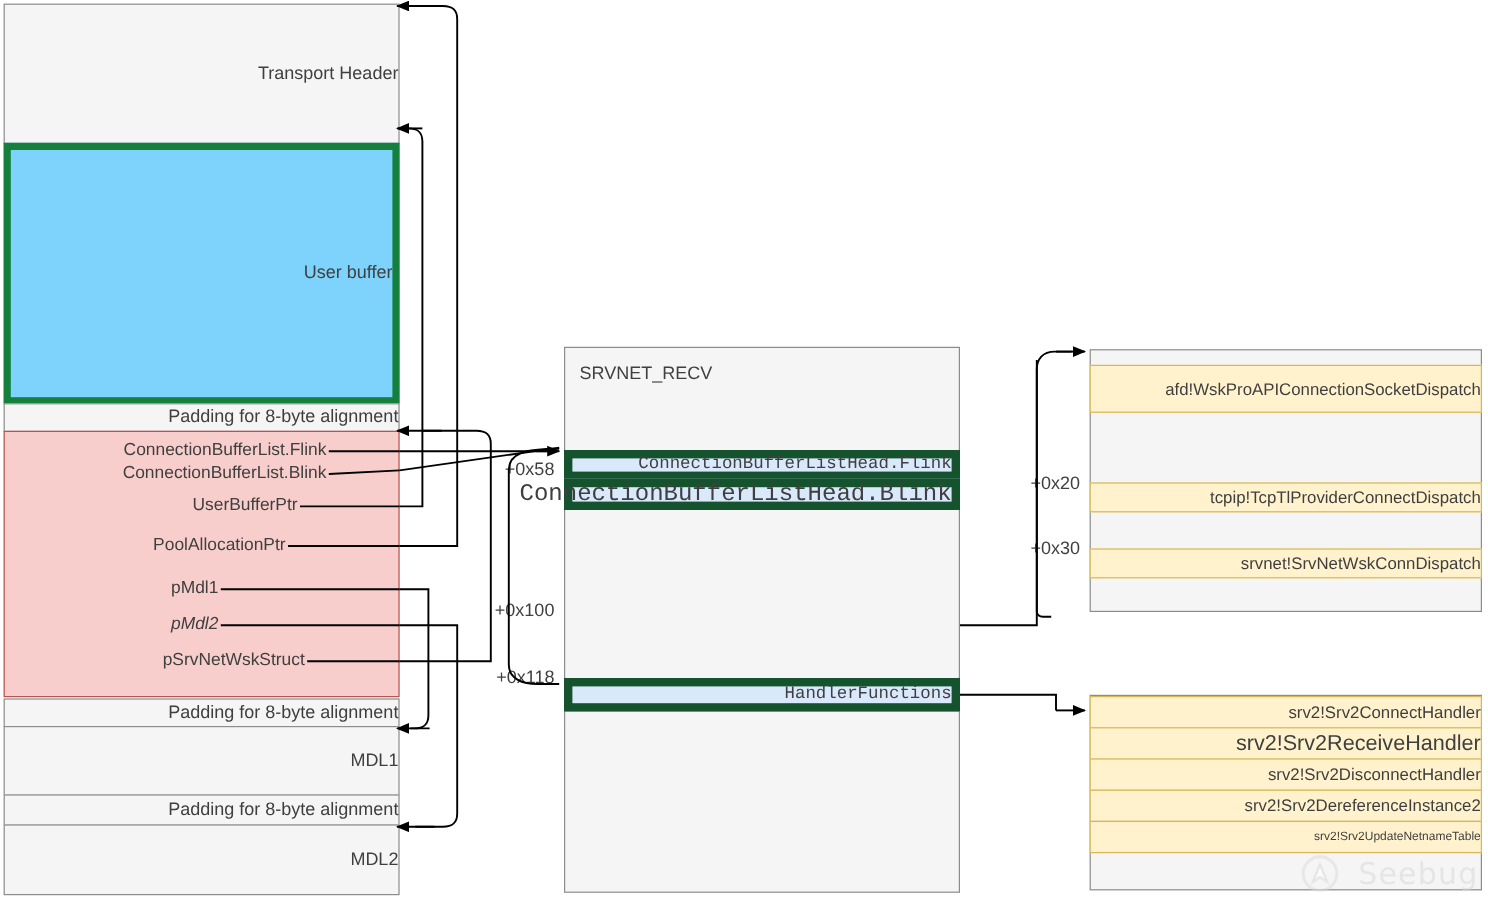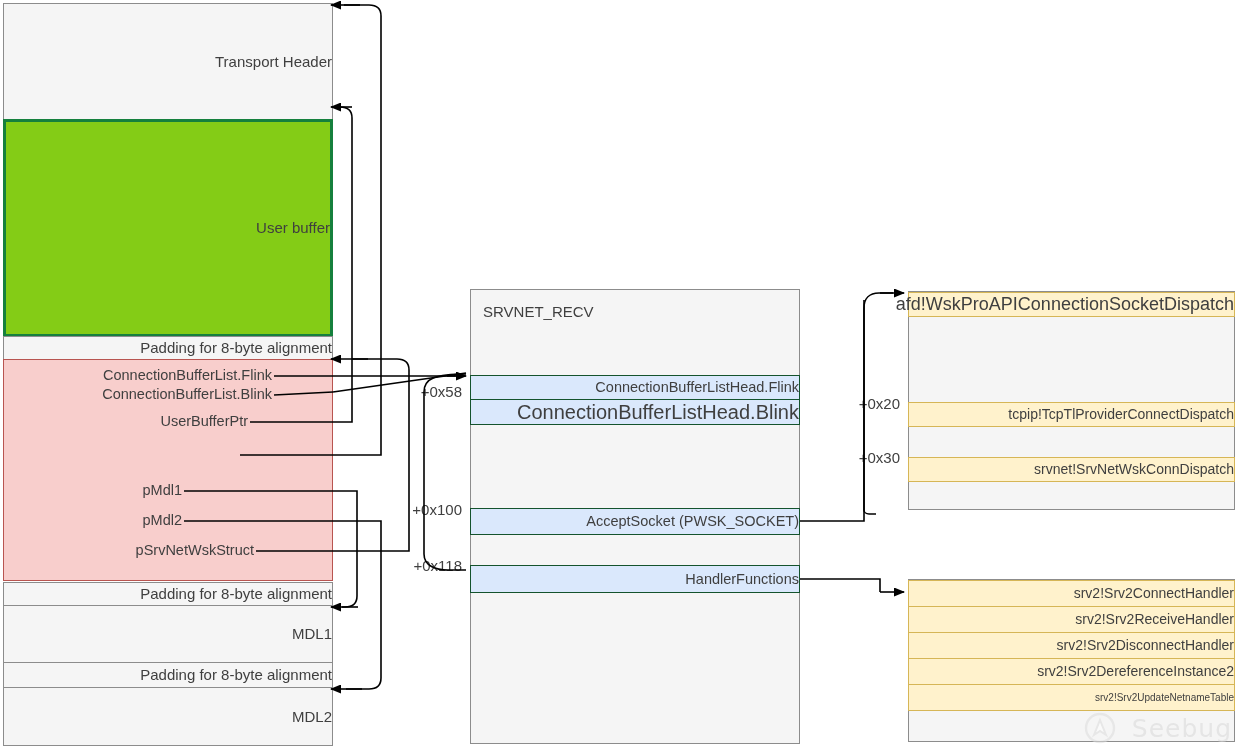--- a/index.html
+++ b/index.html
@@ -27,23 +27,23 @@
     display: flex;
     align-items: center;
     justify-content: flex-end;
     text-align: center;
     font-size: 15px;
     color: #3f3f3f;
     line-height: 1.15;
     white-space: nowrap;
   }
   .gray   { background: #f5f5f5; border: 1px solid #8c8c8c; }
-  .yellow { background: #84cc16; border: 3px solid #15803d; padding-left: 17px; }
+  .yellow { background: #7dd3fc; border: 6px solid #15803d; padding-left: 17px; }
   .pink   { background: #f8cecc; border: 1px solid #b85450; }
-  .blue   { background: #dae8fc; border: 1px solid #14532d; }
+  .blue   { background: #dae8fc; border: 7px solid #14532d; font-family: Liberation Mono, monospace; }
   .ylw-row{ background: #fff2cc; border: 1px solid #d6b656; }
   .topleft  { justify-content: flex-start; align-items: flex-start; }
 
   
   .field {
     position: absolute;
     font-size: 14.5px;
     color: #3f3f3f;
     text-align: right;
     white-space: nowrap;
@@ -124,68 +124,66 @@
     <span>Padding for 8-byte alignment</span>
   </div>
 
   <div class="blk gray" style="left:3px; top:687px; width:330px; height:59px;">
     <span>MDL2</span>
   </div>
 
   <div class="field" style="left:0px; top:375px; width:272px;">ConnectionBufferList.Flink</div>
   <div class="field" style="left:0px; top:394px; width:272px;">ConnectionBufferList.Blink</div>
   <div class="field" style="left:0px; top:421px; width:248px;">UserBufferPtr</div>
+  <div class="field" style="left:0px; top:454px; width:238px;">PoolAllocationPtr</div>
   <div class="field" style="left:0px; top:490px; width:182px;">pMdl1</div>
-  <div class="field" style="left:0px; top:520px; width:182px;">pMdl2</div>
+  <div class="field" style="left:0px; top:520px; width:182px;font-style:italic;">pMdl2</div>
   <div class="field" style="left:0px; top:550px; width:254px;">pSrvNetWskStruct</div>
 
   <div class="blk gray topleft" style="left:470px; top:289px; width:330px; height:455px;"></div>
 
   <div class="title-label" style="left:483px; top:303px;">SRVNET_RECV</div>
 
   <div class="blk blue" style="left:470px; top:375px; width:330px; height:25px; font-size:14.5px;">
     <span>ConnectionBufferListHead.Flink</span>
   </div>
   <div class="blk blue" style="left:470px; top:399px; width:330px; height:26px; font-size:20px;">
     <span>ConnectionBufferListHead.Blink</span>
   </div>
 
-  <div class="blk blue" style="left:470px; top:508px; width:330px; height:27px; font-size:14.5px;">
-    <span>AcceptSocket (PWSK_SOCKET)</span>
-  </div>
 
   <div class="blk blue" style="left:470px; top:565px; width:330px; height:28px; font-size:14.5px;">
     <span>HandlerFunctions</span>
   </div>
 
   <div class="offset" style="left:382px; top:391px; width:80px;">+0x58</div>
   <div class="offset" style="left:382px; top:509px; width:80px;">+0x100</div>
   <div class="offset" style="left:382px; top:565px; width:80px;">+0x118</div>
 
   <div class="blk gray" style="left:908px; top:291px; width:327px; height:219px;"></div>
 
-  <div class="blk ylw-row" style="left:908px; top:292px; width:327px; height:25px; font-size:18px;">
+  <div class="blk ylw-row" style="left:908px; top:304px; width:327px; height:40px; font-size:14px;">
     <span>afd!WskProAPIConnectionSocketDispatch</span>
   </div>
   <div class="blk ylw-row" style="left:908px; top:402px; width:327px; height:25px; font-size:14px;">
     <span>tcpip!TcpTlProviderConnectDispatch</span>
   </div>
   <div class="blk ylw-row" style="left:908px; top:457px; width:327px; height:25px; font-size:14px;">
     <span>srvnet!SrvNetWskConnDispatch</span>
   </div>
 
   <div class="offset" style="left:820px; top:403px; width:80px;">+0x20</div>
   <div class="offset" style="left:820px; top:457px; width:80px;">+0x30</div>
 
   <div class="blk gray" style="left:908px; top:579px; width:327px; height:163px;"></div>
 
   <div class="blk ylw-row" style="left:908px; top:580px; width:327px; height:27px; font-size:14px;">
     <span>srv2!Srv2ConnectHandler</span>
   </div>
-  <div class="blk ylw-row" style="left:908px; top:606px; width:327px; height:27px; font-size:14px;">
+  <div class="blk ylw-row" style="left:908px; top:606px; width:327px; height:27px; font-size:18px;">
     <span>srv2!Srv2ReceiveHandler</span>
   </div>
   <div class="blk ylw-row" style="left:908px; top:632px; width:327px; height:27px; font-size:14px;">
     <span>srv2!Srv2DisconnectHandler</span>
   </div>
   <div class="blk ylw-row" style="left:908px; top:658px; width:327px; height:27px; font-size:14px;">
     <span>srv2!Srv2DereferenceInstance2</span>
   </div>
   <div class="blk ylw-row" style="left:908px; top:684px; width:327px; height:27px; font-size:10px;">
     <span>srv2!Srv2UpdateNetnameTable</span>

